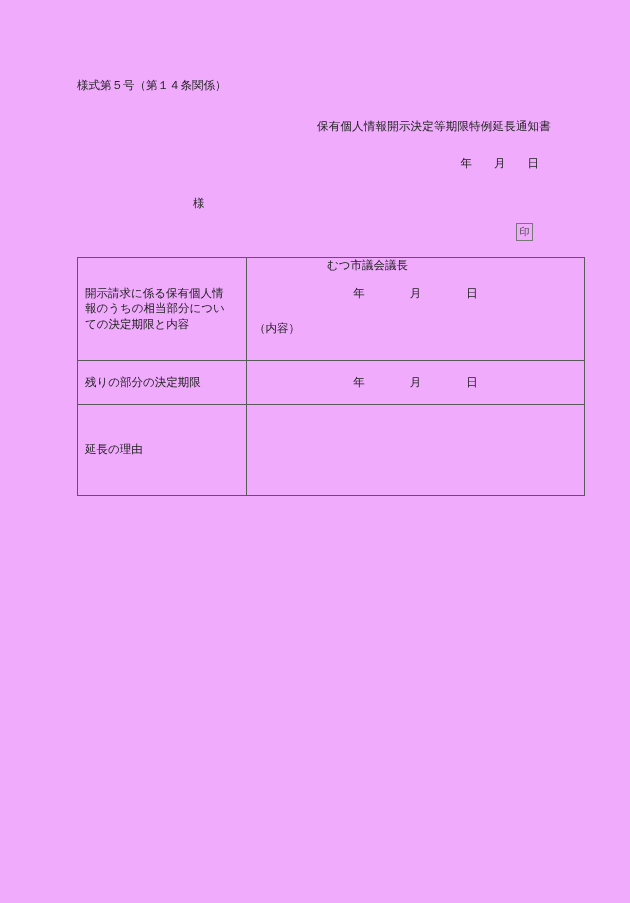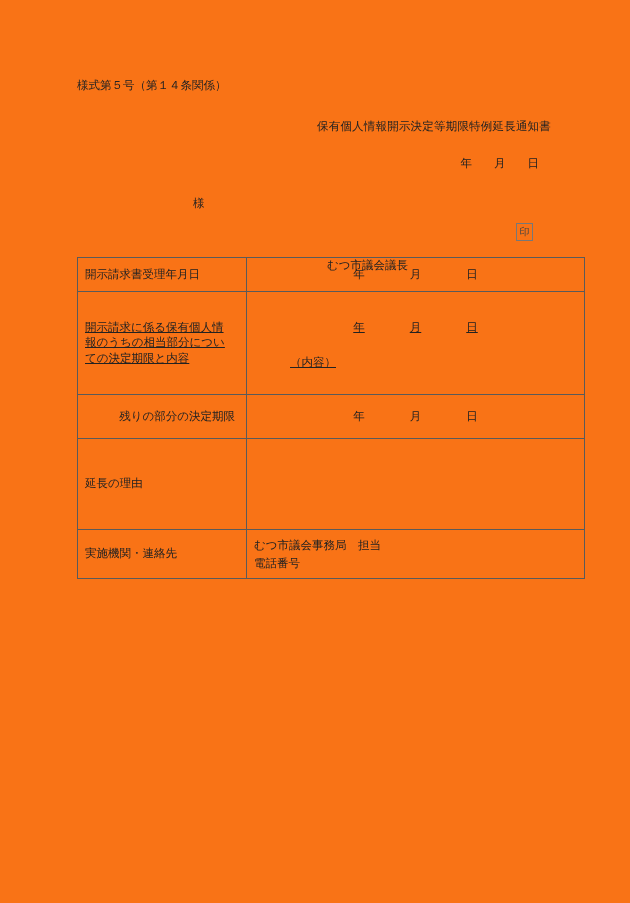--- a/index.html
+++ b/index.html
@@ -1,21 +1,21 @@
 <!DOCTYPE html>
 <html><head>
 <meta charset="utf-8">
 <style>
   html,body { margin:0; padding:0; }
   body { background:#e8e8e8; }
   .page {
     position:relative;
     width:630px; height:903px;
     margin:0 auto;
-    background:#f97316;
+    background:#f0abfc;
     font-family:"Liberation Serif","DejaVu Serif",serif;
     color:#222;
     font-size:11.5px;
     overflow:hidden;
   }
   .content {
     position:absolute;
     left:77px; top:0;
     width:474px;
   }
@@ -49,27 +49,27 @@
   }
   td.lbl {
     width:150px;
     padding:2px 11px 2px 7px;
     line-height:15.5px;
     word-break:break-all;
   }
   td.val { width:323px; padding:2px 7px; }
   .daterow { display:flex; justify-content:center; gap:45px; line-height:15px; }
   td.val-topalign { vertical-align:top; padding-top:6px; }
-  .content-label { margin-top:20px; line-height:15px;margin-left:36px; }
+  .content-label { margin-top:20px; line-height:15px; }
   td.val-lines { line-height:18px; }
   .r1 td { height:63px; }
   .r2 td { height:29px; }
   .r3 td { height:61px; }
-  .r4 td { height:94px;text-decoration:underline; }
-  .r5 td { height:39px;text-align:right; }
+  .r4 td { height:94px; }
+  .r5 td { height:39px; }
   .r6 td { height:86px; }
   .r7 td { height:44px; }
   .r8 td { height:28px; }
 </style>
 </head>
 <body>
 
 <div class="page">
   <div class="content">
 
@@ -86,30 +86,20 @@
     <div class="addressee">様</div>
 
     <div class="sender-line">
       <span class="sender">むつ市議会議長</span>
       <span class="seal">印</span>
     </div>
 
 
     <table class="form-table">
       <tbody>
-      <tr class="r2">
-        <td class="lbl">開示請求書受理年月日</td>
-        <td class="val">
-          <div class="daterow">
-            <span>年</span>
-            <span>月</span>
-            <span>日</span>
-          </div>
-        </td>
-      </tr>
       <tr class="r4">
         <td class="lbl">開示請求に係る保有個人情報のうちの相当部分についての決定期限と内容</td>
         <td class="val val-topalign">
           <div class="daterow">
             <span>年</span>
             <span>月</span>
             <span>日</span>
           </div>
           <div class="content-label">（内容）</div>
         </td>
@@ -121,24 +111,17 @@
             <span>年</span>
             <span>月</span>
             <span>日</span>
           </div>
         </td>
       </tr>
       <tr class="r6">
         <td class="lbl">延長の理由</td>
         <td class="val"></td>
       </tr>
-      <tr class="r7">
-        <td class="lbl">実施機関・連絡先</td>
-        <td class="val val-lines">
-          <div>むつ市議会事務局　担当</div>
-          <div>電話番号</div>
-        </td>
-      </tr>
     </tbody>
       </table>
 
   </div>
 </div>
 
 </body></html>

